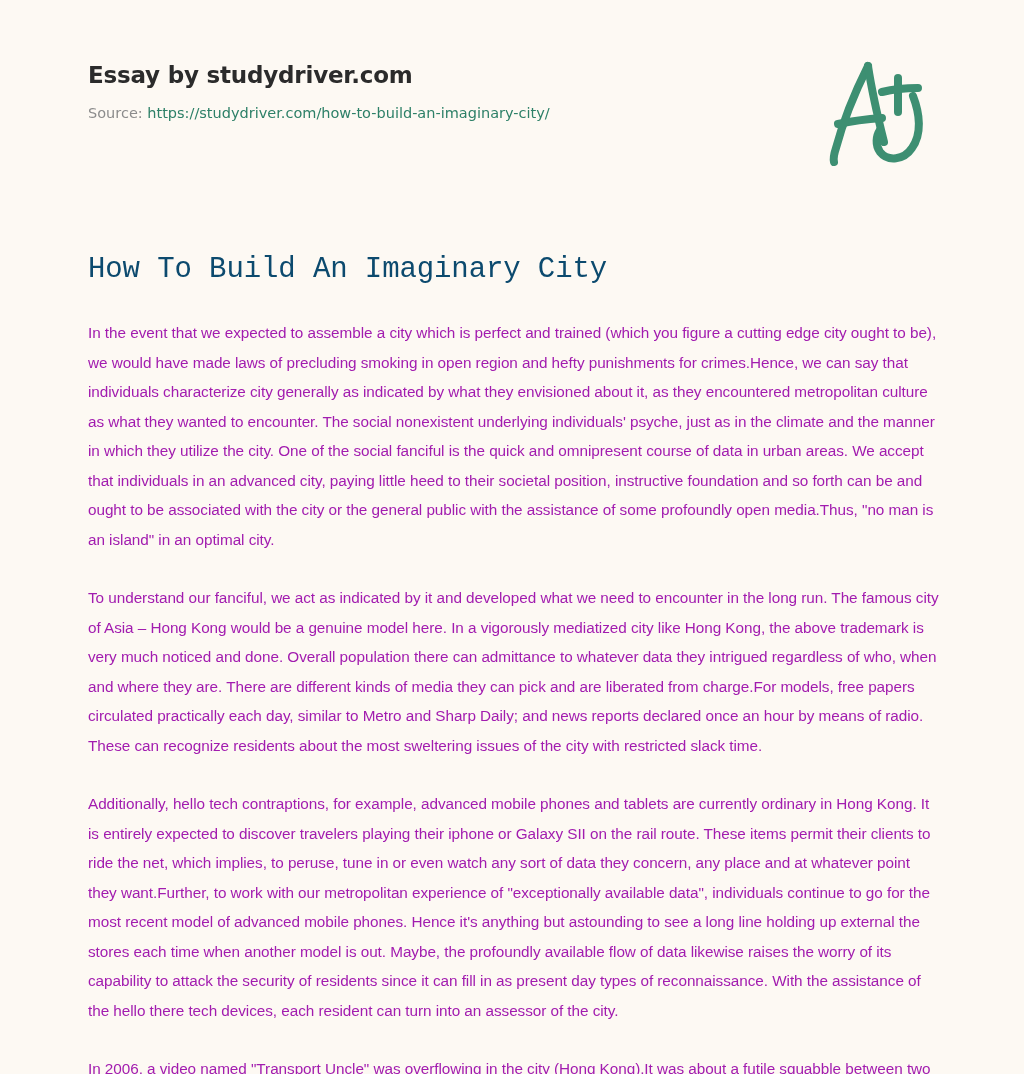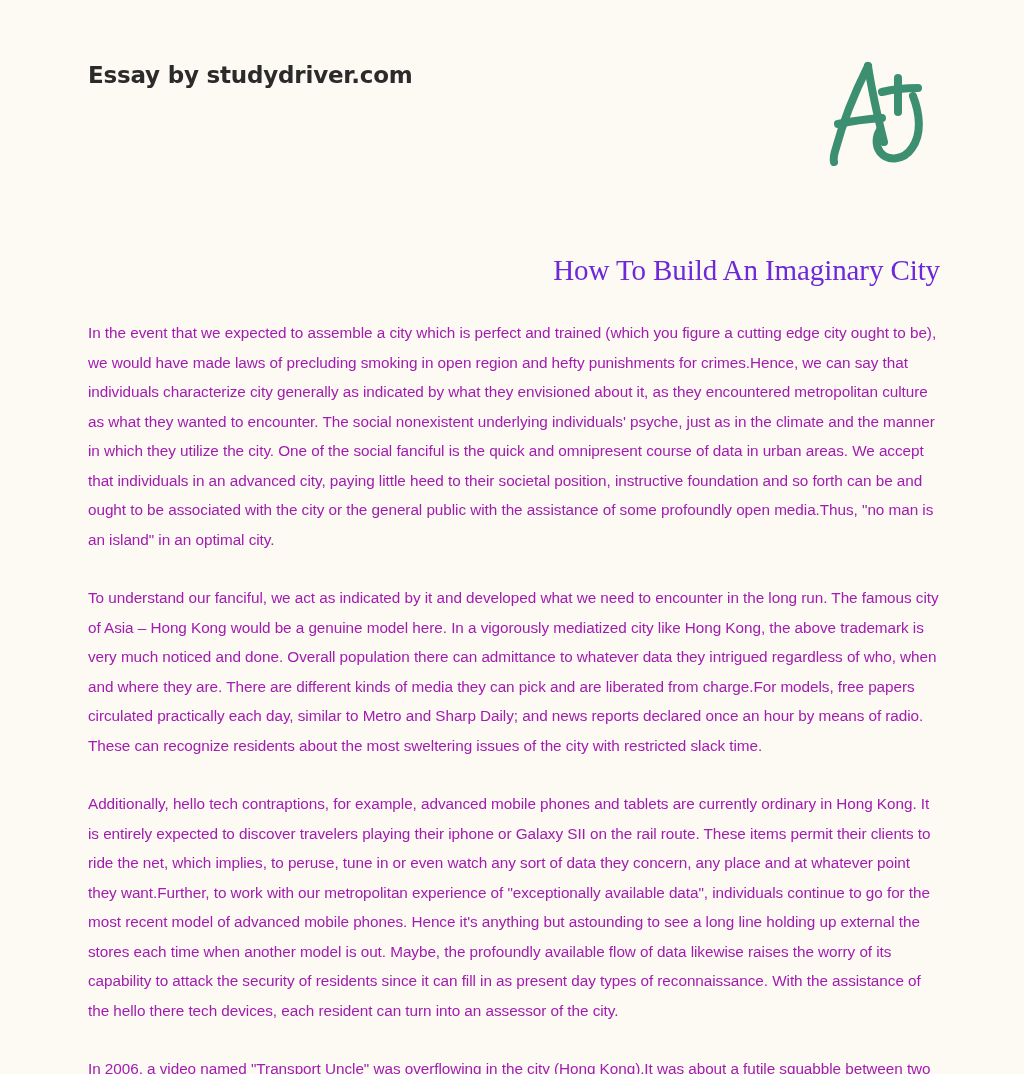--- a/index.html
+++ b/index.html
@@ -64,27 +64,26 @@
 
   
   .article {
     position: absolute;
     left: 88px;
     top: 252px;
     width: 852px;
   }
   .article-title {
     margin: 0 0 30px 0;
-    font-family: Liberation Serif, serif;
+    font-family: Liberation Mono, monospace;
     font-size: 29px;
     font-weight: normal;
-    color: #6d28d9;
+    color: #0c4a6e;
     letter-spacing: -0.1px;
     line-height: 1.25;
-    text-align: right;
   }
   .body-text p {
     margin: 0 0 29px 0;
     font-family: "Liberation Sans", sans-serif;
     font-size: 15.3px;
     line-height: 29.5px;
     color: #a21caf;
     text-align: left;
     letter-spacing: -0.05px;
   }
@@ -92,20 +91,24 @@
     margin-bottom: 0;
   }
 </style>
 </head>
 <body>
 
 <div class="page">
 
   <div class="header">
     <div class="brand-title">Essay by studydriver.com</div>
+    <div class="source-line">
+      <span class="source-label">Source:</span>
+      <a class="source-url" href="#">https://studydriver.com/how-to-build-an-imaginary-city/</a>
+    </div>
   </div>
 
   <div class="logo">
     <svg viewBox="0 0 124 124" xmlns="http://www.w3.org/2000/svg">
       <g fill="none" stroke="#3d8f72" stroke-linecap="round" stroke-linejoin="round">
 
         <path d="M56 14 C44 38, 32 66, 24 96 C22 102, 21 106, 22 110" stroke-width="8"></path>
 
         <path d="M56 14 C60 40, 66 66, 72 90" stroke-width="8"></path>
 

